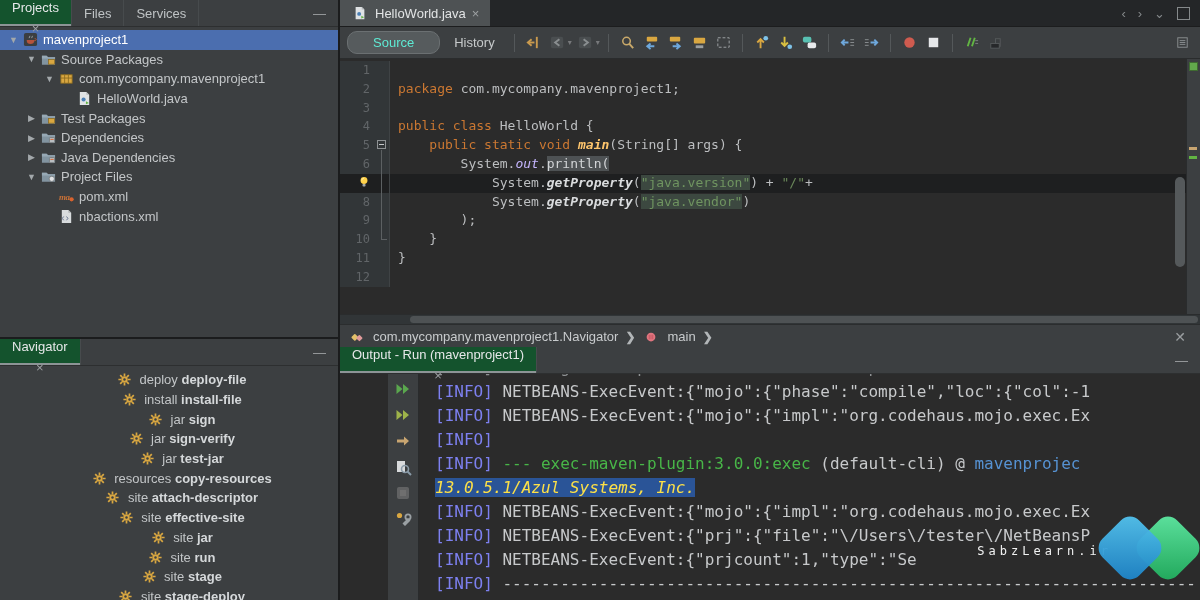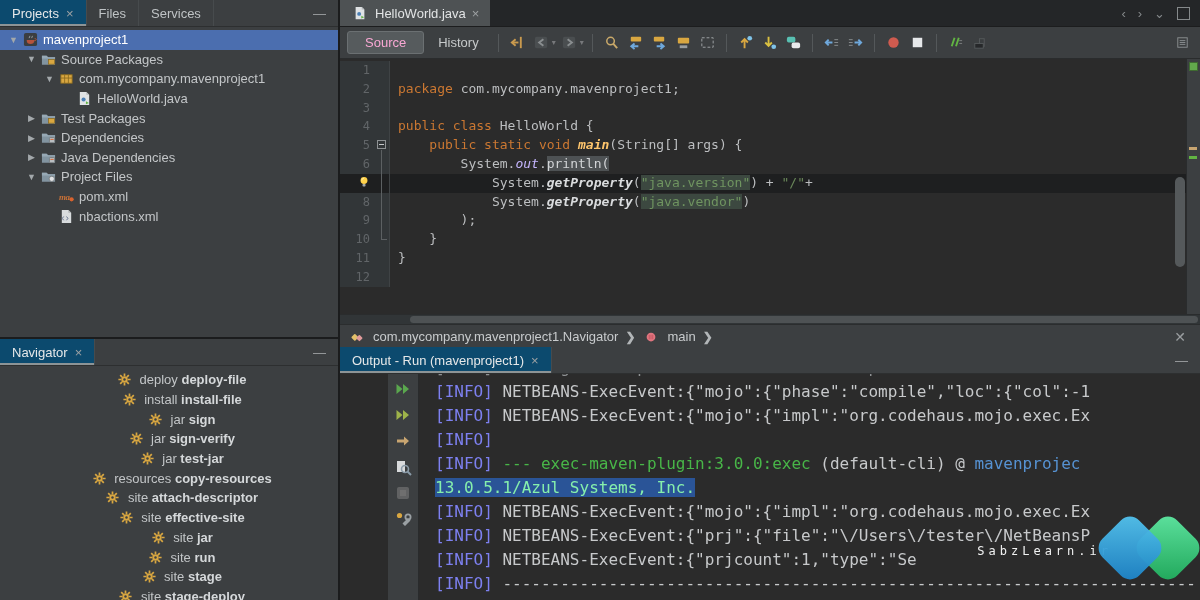--- a/index.html
+++ b/index.html
@@ -2,21 +2,21 @@
 <html><head>
 <meta charset="utf-8">
 <style>
   html,body{margin:0;padding:0;background:#101010;}
   .app{position:relative;width:1200px;height:600px;background:#1b1c1d;overflow:hidden;
        font-family:"Liberation Sans",sans-serif;-webkit-font-smoothing:antialiased;}
 
   
   .phead{height:26px;display:flex;align-items:stretch;background:#3c3f41;border-bottom:1px solid #2d2f30;}
   .ptab{display:flex;align-items:center;gap:7px;padding:0 12px;font-size:13px;color:#bfc3c5;border-right:1px solid #474b4d;}
-  .ptab.active{background:#0c4a6e;box-shadow:inset 0 -2px 0 #8d9496;color:#e6e8e9;}
+  .ptab.active{background:#14532d;box-shadow:inset 0 -2px 0 #8d9496;color:#e6e8e9;flex-direction:column;}
   .tclose{color:#9ea2a4;font-size:13px;line-height:1;}
   .minb{margin-left:auto;color:#9ea2a4;padding:0 12px;display:flex;align-items:center;font-size:13px;}
 
   
   .projects-panel{position:absolute;left:0;top:0;width:338px;height:337px;background:#3c3f41;}
   .tree{padding-top:3px;}
   .trow{height:19.6px;display:flex;align-items:center;font-size:13px;color:#c3c6c8;white-space:nowrap;overflow:hidden;}
   .trow.selected{background:#4b6eaf;color:#ffffff;}
   .tchev{width:15px;text-align:center;color:#a3a8ab;font-size:9px;flex:none;}
   .ticon{width:18px;height:16px;flex:none;display:flex;align-items:center;justify-content:center;}
@@ -32,21 +32,21 @@
 
   
   .editor-area{position:absolute;left:340px;top:0;right:0;height:345px;background:#2b2b2b;}
   .etabbar{height:26px;background:#242628;display:flex;align-items:stretch;border-bottom:1px solid #1c1d1e;}
   .etab{display:flex;align-items:center;gap:6px;background:#4e5254;padding:0 11px;font-size:13px;color:#e2e4e5;}
   .etab .ticon svg{width:14px;height:14px;}
   .etr{margin-left:auto;display:flex;align-items:center;gap:12px;padding-right:10px;color:#85898b;font-size:13px;}
   .etr .sq{width:11px;height:11px;border:1px solid #85898b;display:inline-block;}
 
   .toolbar{height:31px;background:#3c3f41;border-bottom:1px solid #2a2c2d;display:flex;align-items:center;padding:0 7px;gap:3px;}
-  .btn-source{background:#565b5d;border:1px solid #6b7072;border-radius:3px;color:#f9a8d4;font-size:13px;padding:3px 17px;font-family:inherit;}
+  .btn-source{background:#565b5d;border:1px solid #6b7072;border-radius:10px;color:#5eead4;font-size:13px;padding:3px 25px;font-family:inherit;}
   .btn-history{background:transparent;border:none;color:#c7cacb;font-size:13px;padding:3px 11px;font-family:inherit;}
   .tsep{width:1px;height:18px;background:#54585a;margin:0 5px;flex:none;}
   .tico{width:21px;height:21px;display:flex;align-items:center;justify-content:center;flex:none;}
   .tico svg{width:17px;height:17px;}
   .dd{color:#77797b;font-size:8px;margin-left:-3px;}
 
   .editor-body{position:relative;height:255px;background:#2b2b2b;overflow:hidden;}
   .code-rows{position:absolute;left:0;top:2px;right:13px;}
   .crow{display:flex;height:18.8px;line-height:18.8px;font-family:"DejaVu Sans Mono",monospace;font-size:13px;}
   .crow .lnum{width:30px;flex:none;text-align:right;padding-right:5px;color:#616568;background:#323638;font-size:12px;}
@@ -92,21 +92,21 @@
   .ocol{width:30px;flex:none;background:#3c3f41;border-right:1px solid #292b2c;display:flex;flex-direction:column;align-items:center;padding-top:5px;gap:6px;}
   .oico{width:20px;height:20px;display:flex;align-items:center;justify-content:center;}
   .oico svg{width:18px;height:18px;}
   .olog{flex:1;overflow:hidden;margin-top:-18px;padding-left:16px;font-family:"DejaVu Sans Mono",monospace;font-size:16px;line-height:24px;}
   .lline{white-space:pre;}
   .o-info{color:#7d80f0;}
   .o-pl{color:#c7c9cb;}
   .o-grn{color:#48b648;}
   .o-blu{color:#5692d2;}
   .o-dim{color:#8f9294;}
-  .o-sel{background:#2a5497;color:#86efac;}
+  .o-sel{background:#2a5497;color:#fde047;font-style:italic;}
 
   
   .wm{position:absolute;right:-8px;bottom:0;display:flex;align-items:center;z-index:60;}
   .wm-text{text-align:center;margin-right:-16px;position:relative;z-index:2;}
   .wm-brand{font-family:"DejaVu Sans",sans-serif;font-weight:bold;font-size:40px;color:#ffffff;line-height:1;direction:rtl;}
   .wm-domain{font-family:"DejaVu Sans Mono",monospace;font-size:12px;letter-spacing:4px;color:#f1f2f2;margin-top:5px;}
   .wm-logo{position:relative;width:112px;height:104px;}
   .dm{position:absolute;width:52px;height:52px;border-radius:13px;transform:rotate(45deg);}
   .dm-green{left:46px;top:26px;background:linear-gradient(135deg,#5fe3a0,#1ea558);z-index:1;}
   .dm-blue{left:8px;top:26px;background:linear-gradient(135deg,#56c5ef,#1a7fc4);z-index:2;opacity:.96;}

